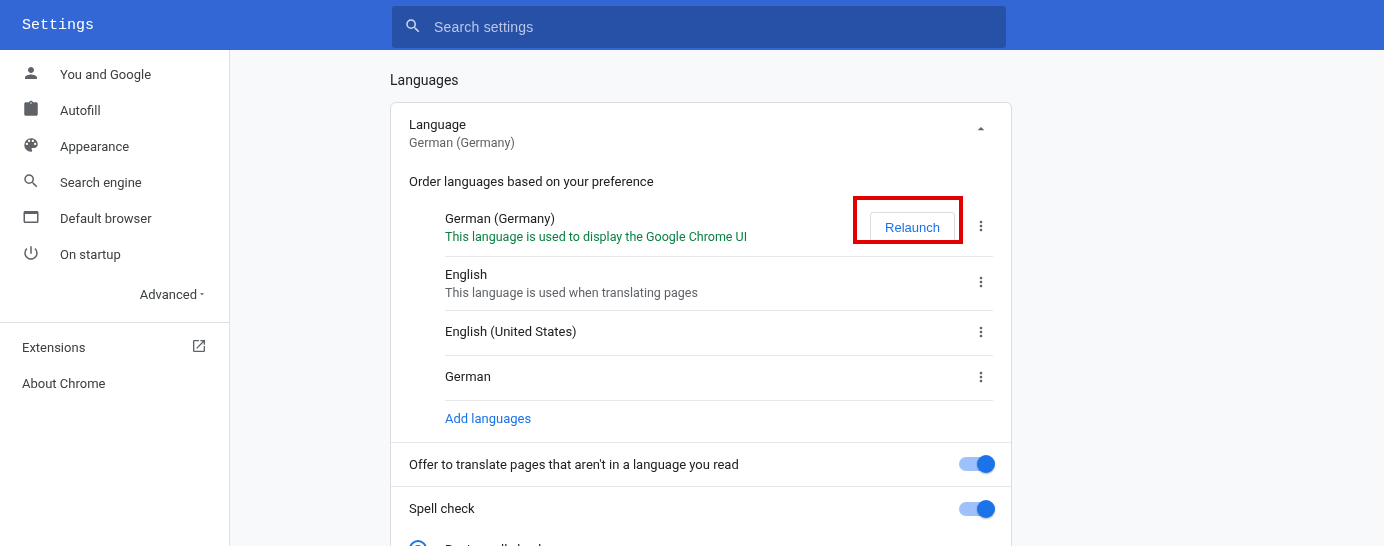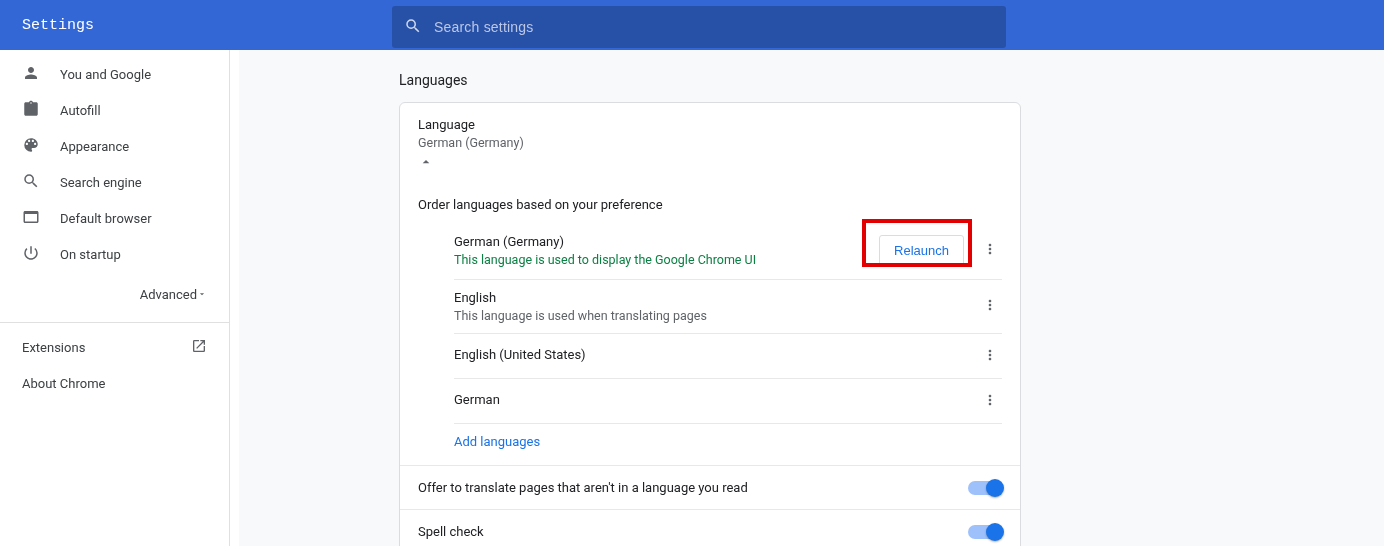--- a/index.html
+++ b/index.html
@@ -46,21 +46,20 @@
       outline: none;
       color: #fff;
       font-size: 14px;
       flex: 1;
     }
     .search-input::placeholder { color: #bcc7e6; letter-spacing: .2px;}
 
     .layout {
       display: flex;
       height: calc(100% - 50px);
-      gap: 9px;
     }
     .sidebar {
       width: 230px;
       border-right: 1px solid #e0e0e0;
       background: #fff;
       padding-top: 6px;
     }
     .nav-item {
       height: 36px;
       display: flex;
@@ -120,21 +119,20 @@
       border-radius: 6px;
       border: 1px solid #dadce0;
       padding: 14px 0 16px 0;
     }
     .card-sec { padding: 0 18px; }
     .lang-header {
       display: flex;
       justify-content: space-between;
       align-items: flex-start;
       cursor: pointer;
-      flex-direction: column;
     }
     .lang-header-texts { }
     .lang-title { color: #202124; font-size: 13px; margin-bottom: 3px;}
     .lang-sub { color: #5f6368; font-size: 12.5px; }
     .chev { fill: #5f6368; margin-top: 4px; margin-right: 4px;}
     .order-text {
       color: #202124;
       font-size: 13px;
       margin-top: 24px;
       margin-bottom: 10px;
@@ -179,21 +177,21 @@
       color: #1a73e8;
       font-size: 13px;
       cursor: pointer;
       padding: 10px 0 0 0;
     }
     .divider-row {
       border-top: 1px solid #e8e8e8;
       margin-top: 16px;
       padding: 14px 18px ;
       display: flex;
-      align-items: center;
+      align-items: flex-start;
       justify-content: space-between;
     }
     .toggle {
       width: 34px; height: 14px;
       background: #9ec1fb;
       border-radius: 10px;
       position: relative;
       cursor: pointer;
     }
     .toggle .thumb {

